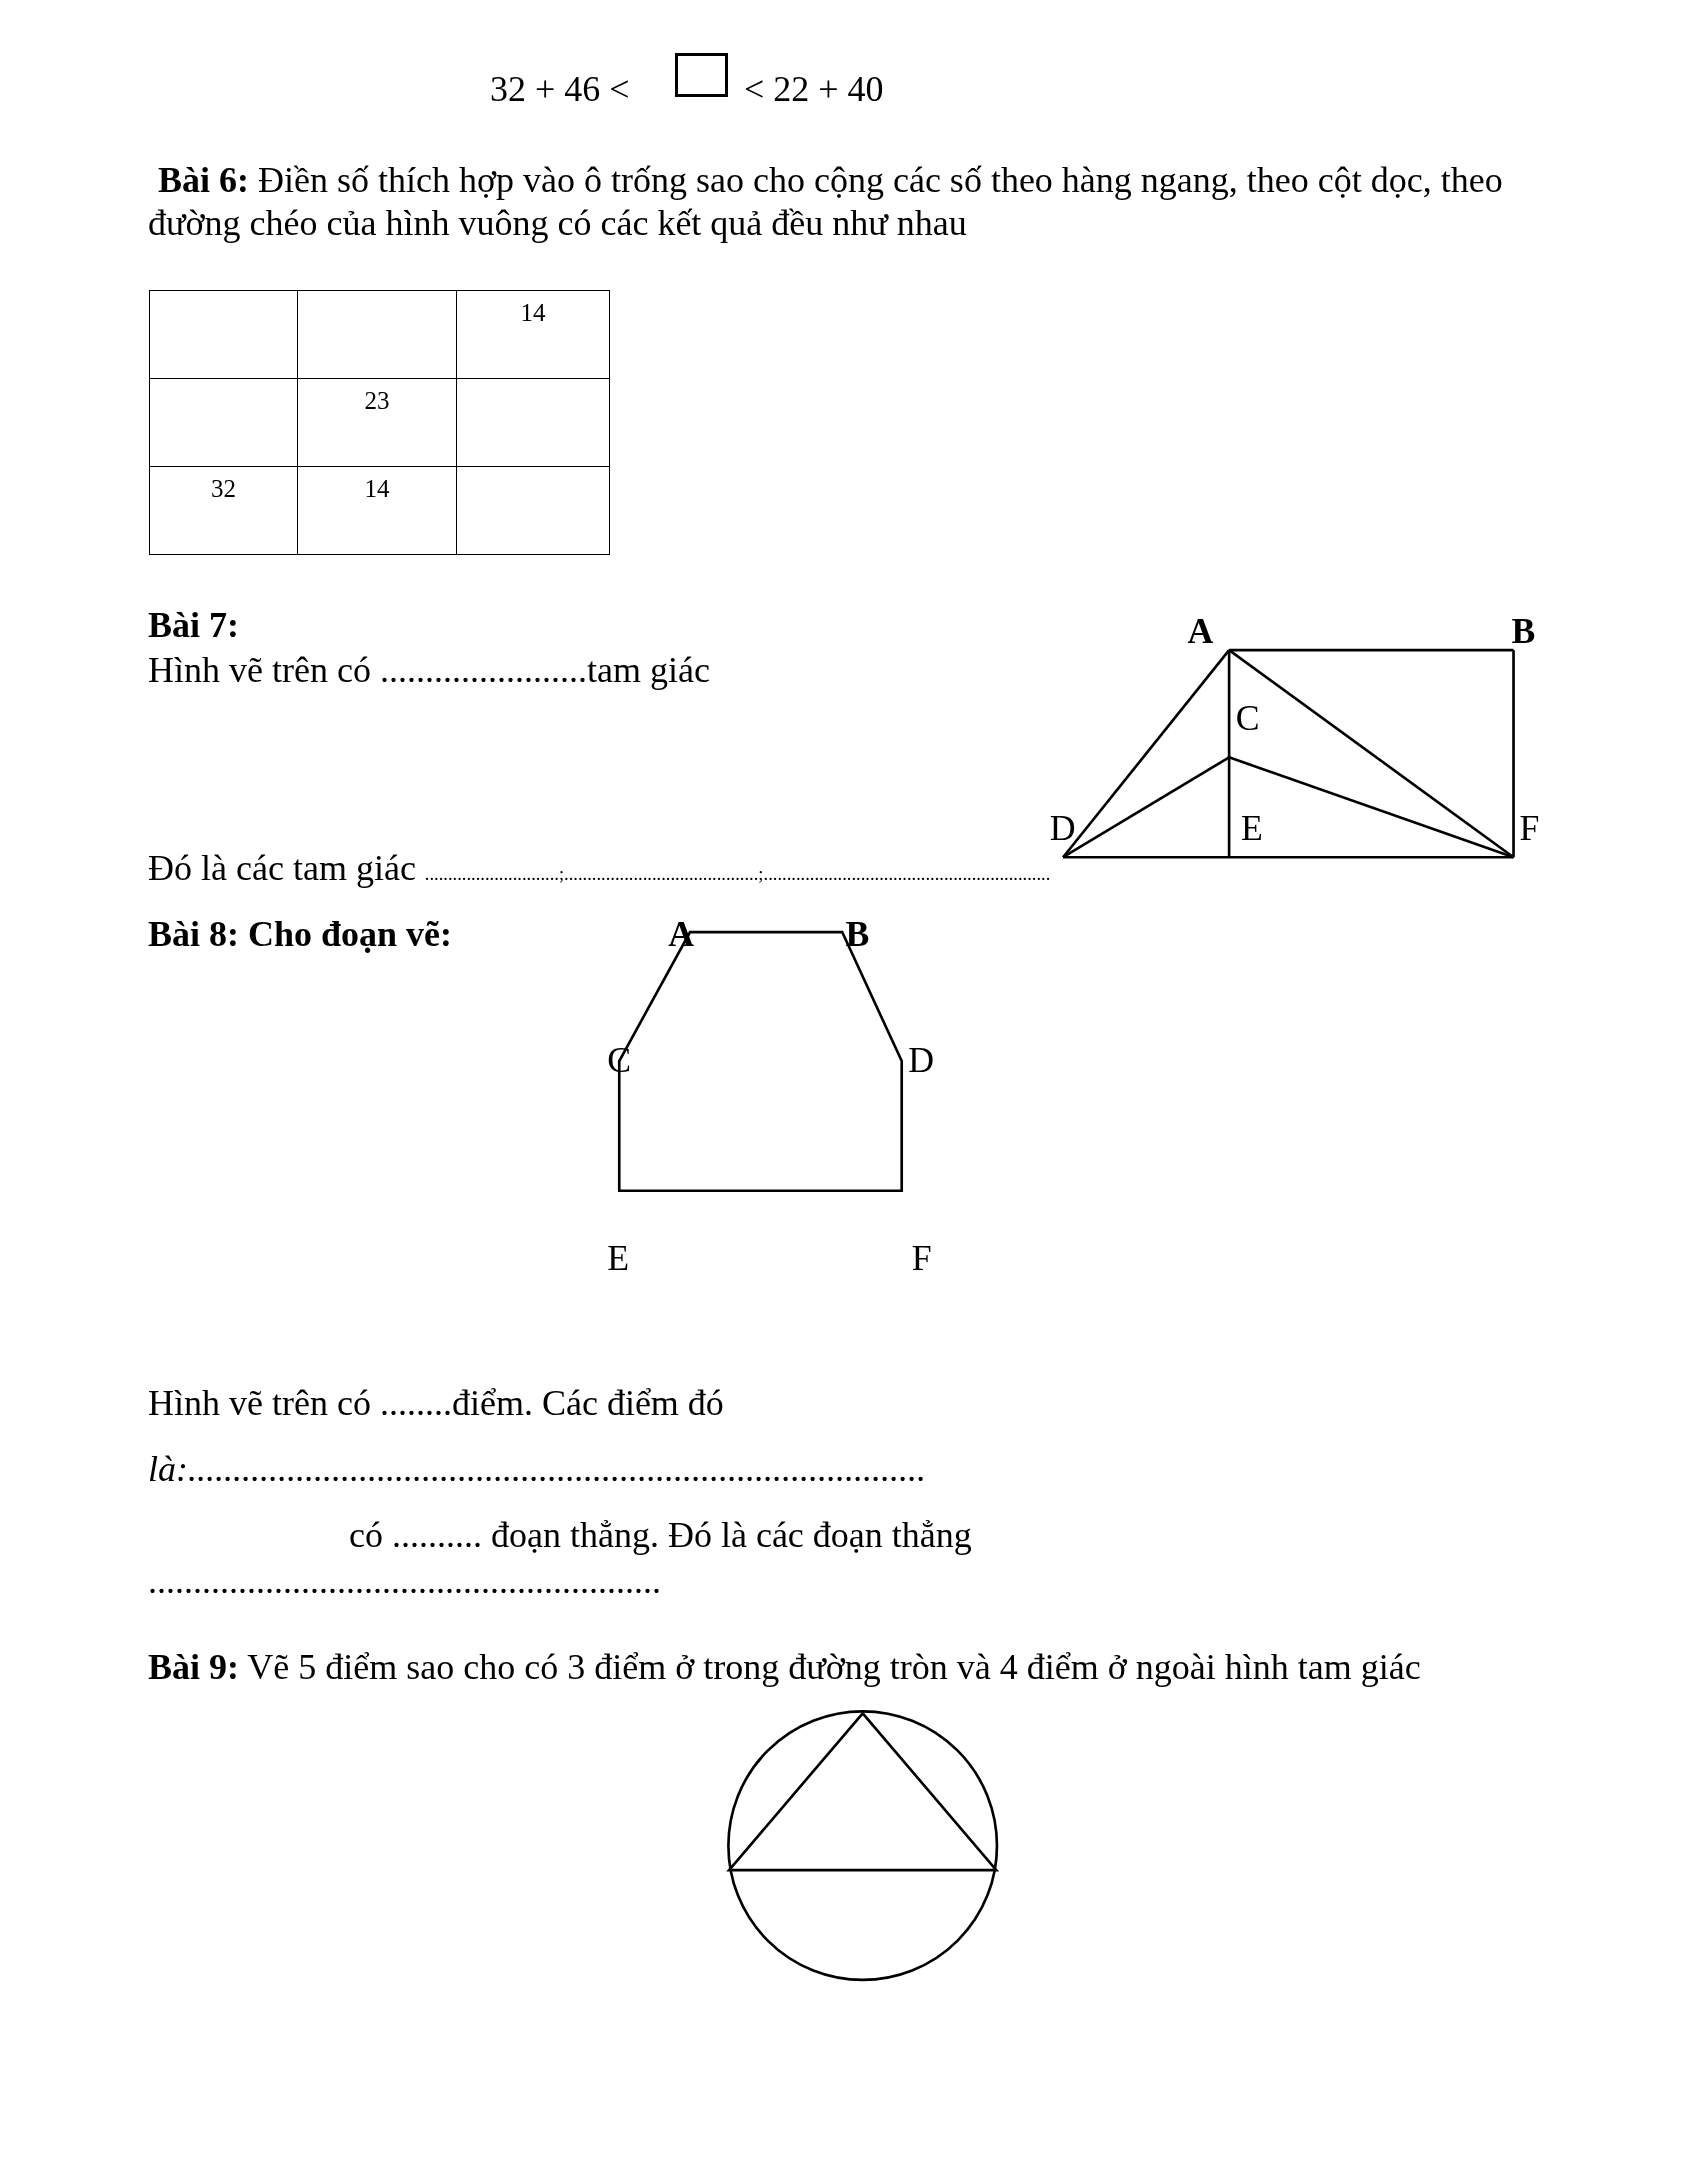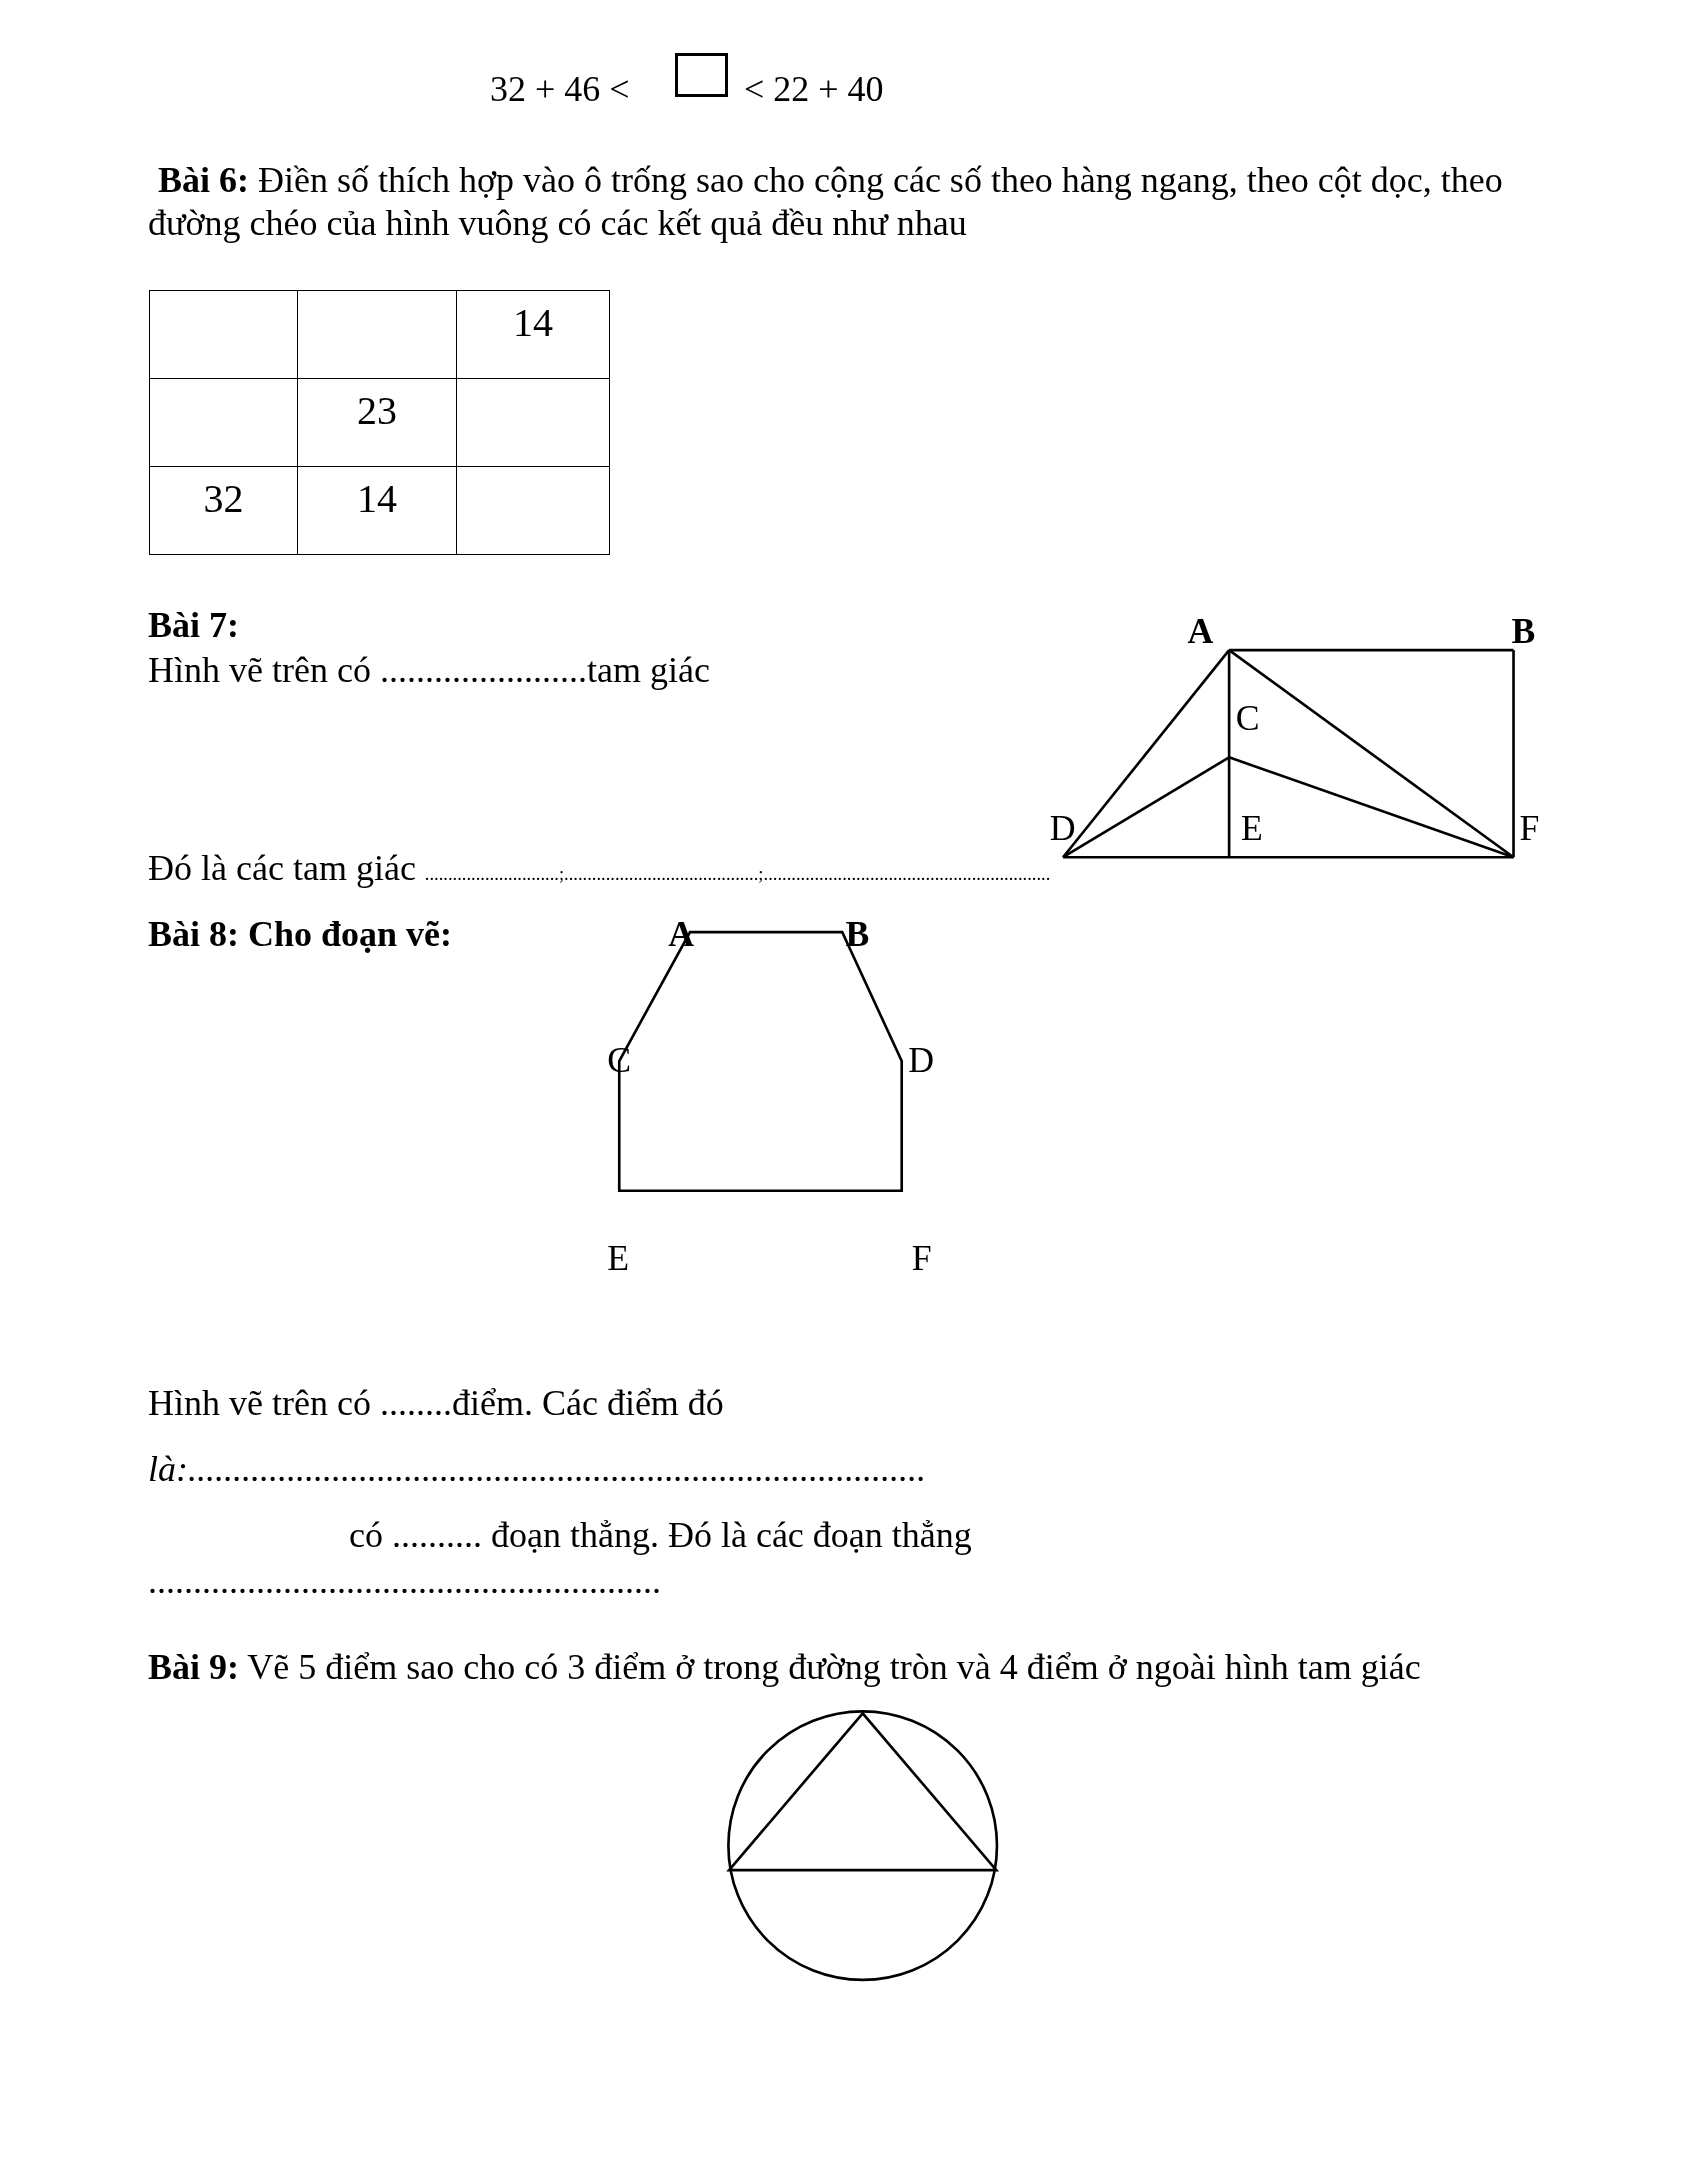--- a/index.html
+++ b/index.html
@@ -3,21 +3,21 @@
   <meta charset="utf-8">
   <style>
     html, body { margin: 0; padding: 0; background: #ffffff; }
     body { width: 1687px; height: 2183px; position: relative; overflow: hidden;
            font-family: "Liberation Serif", "DejaVu Serif", serif; color: #000; }
     .t { position: absolute; font-size: 36px; line-height: 1; white-space: nowrap; }
     .b { font-weight: bold; }
     .ineq-box { position: absolute; left: 675px; top: 53px; width: 53px; height: 44px;
                 border: 3.3px solid #000; box-sizing: border-box; }
     table.magic { position: absolute; left: 149px; top: 290px; border-collapse: collapse; }
-    table.magic td { border: 1.7px solid #000; height: 88px; font-size: 40px;
+    table.magic td { border: 1.7px solid #000; height: 88px; font-size: 25px;
                      text-align: center; vertical-align: top; padding: 8px 0 0 0; box-sizing: border-box; }
     table.magic td.c0 { width: 148px; text-align: center; }
     table.magic td.c1 { width: 159px; }
     table.magic td.c2 { width: 153px; }
     svg.fig { position: absolute; overflow: visible; }
     svg.fig line, svg.fig polyline, svg.fig polygon, svg.fig circle { stroke: #000; fill: none; stroke-width: 4; }
     svg.fig text { font-family: "Liberation Serif", "DejaVu Serif", serif; font-size: 54px; fill: #000; }
     svg.fig text.bold { font-weight: bold; }
     .dots-small { font-size: 18.5px; letter-spacing: 0; }
   </style>

